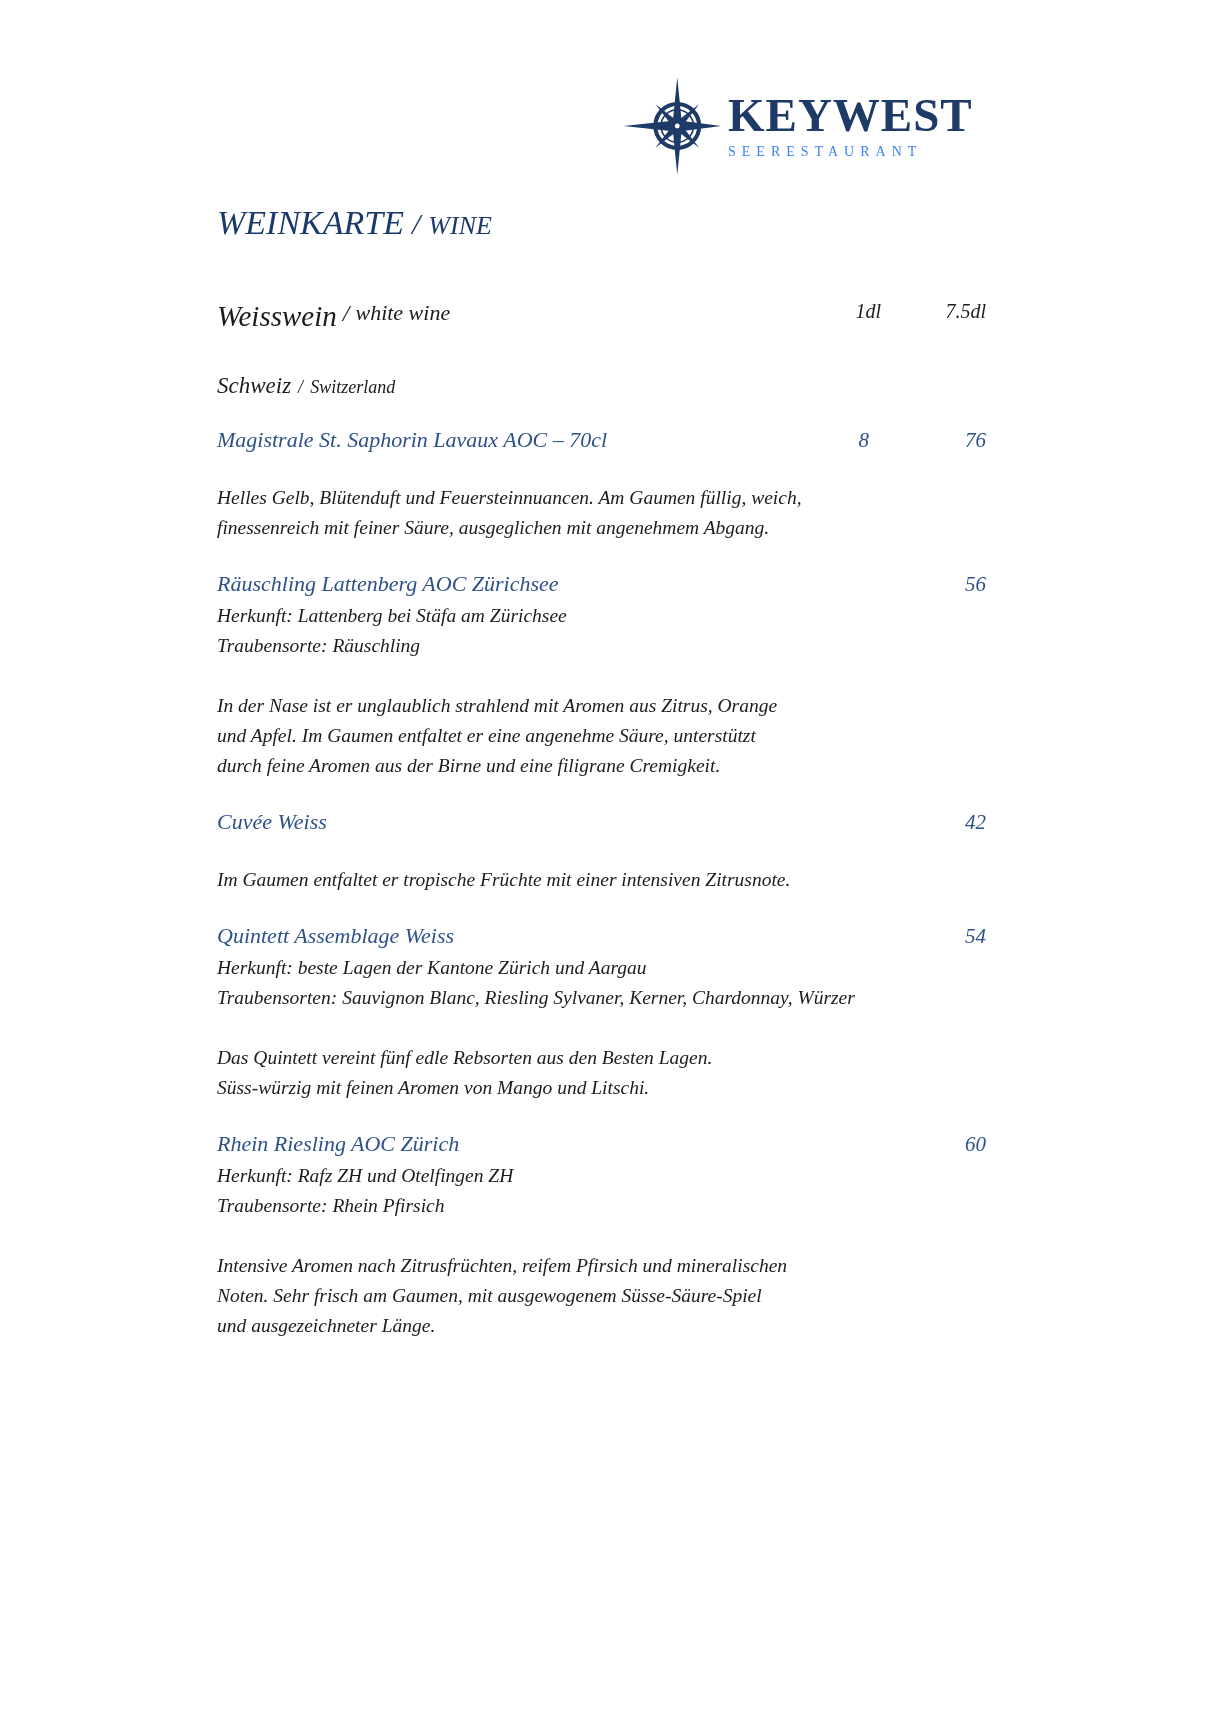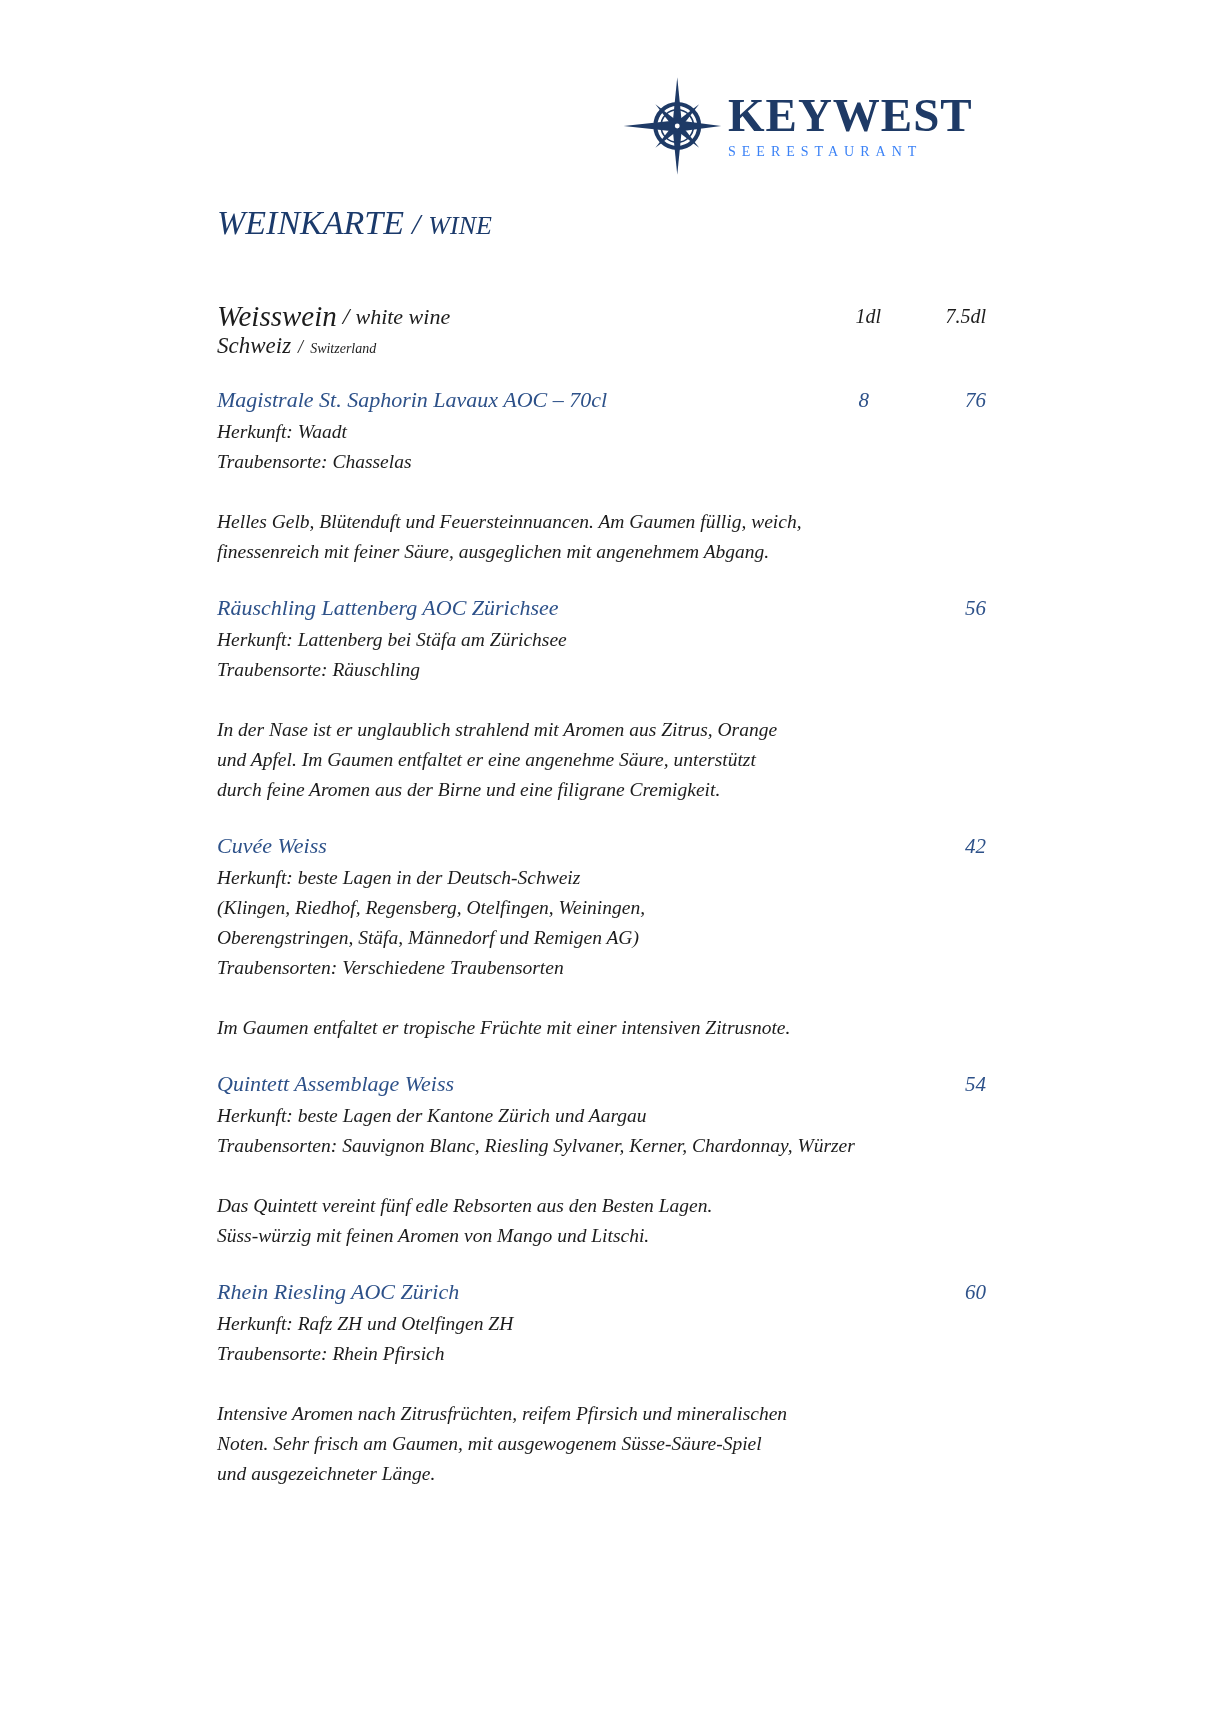--- a/index.html
+++ b/index.html
@@ -50,33 +50,34 @@
     width: 769px;
   }
 
   .page-title { color: #1b3a6b; margin-bottom: 58px; }
   .page-title .t-de { font-size: 34px; }
   .page-title .t-sep { font-size: 30px; padding: 0 4px; }
   .page-title .t-en { font-size: 26px; }
 
   .section-header {
     display: flex;
-    align-items: center;
+    align-items: flex-start;
+    margin-bottom: 40px;
   }
   .section-header .s-de { font-size: 29px; }
   .section-header .s-sep { font-size: 24px; padding: 0 6px; }
   .section-header .s-en { font-size: 22px; }
   .section-header .spacer { flex: 1; }
   .col-small { width: 80px; text-align: right; font-size: 20px; }
   .col-large { width: 105px; text-align: right; font-size: 20px; }
 
   .region { margin-bottom: 26px; }
   .region .r-de { font-size: 23px; }
   .region .r-sep { font-size: 18px; padding: 0 3px; }
-  .region .r-en { font-size: 14px; }
+  .region .r-en { font-size: 18px; }
 
   .wine { margin-top: 28px; }
   .wine-name-row {
     display: flex;
     align-items: baseline;
     color: #2d5189;
     margin-bottom: 4px;
     gap: 12px;
   }
   .wine-name { flex: 1; font-size: 22px; }
@@ -136,24 +137,20 @@
     <span class="r-sep">/</span>
     <span class="r-en">Switzerland</span>
   </div>
 
   <div class="wine">
     <div class="wine-name-row">
       <span class="wine-name">Magistrale St. Saphorin Lavaux AOC – 70cl</span>
       <span class="price col-small">8</span>
       <span class="price col-large">76</span>
     </div>
-    <div class="wine-details">
-      <div class="detail-line">Herkunft: Waadt</div>
-      <div class="detail-line">Traubensorte: Chasselas</div>
-    </div>
     <div class="wine-desc">
       <div class="desc-line">Helles Gelb, Blütenduft und Feuersteinnuancen. Am Gaumen füllig, weich,</div>
       <div class="desc-line">finessenreich mit feiner Säure, ausgeglichen mit angenehmem Abgang.</div>
     </div>
   </div>
 
   <div class="wine">
     <div class="wine-name-row">
       <span class="wine-name">Räuschling Lattenberg AOC Zürichsee</span>
       <span class="price col-small"></span>
@@ -169,26 +166,20 @@
       <div class="desc-line">durch feine Aromen aus der Birne und eine filigrane Cremigkeit.</div>
     </div>
   </div>
 
   <div class="wine">
     <div class="wine-name-row">
       <span class="wine-name">Cuvée Weiss</span>
       <span class="price col-small"></span>
       <span class="price col-large">42</span>
     </div>
-    <div class="wine-details">
-      <div class="detail-line">Herkunft: beste Lagen in der Deutsch-Schweiz</div>
-      <div class="detail-line">(Klingen, Riedhof, Regensberg, Otelfingen, Weiningen,</div>
-      <div class="detail-line">Oberengstringen, Stäfa, Männedorf und Remigen AG)</div>
-      <div class="detail-line">Traubensorten: Verschiedene Traubensorten</div>
-    </div>
     <div class="wine-desc">
       <div class="desc-line">Im Gaumen entfaltet er tropische Früchte mit einer intensiven Zitrusnote.</div>
     </div>
   </div>
 
   <div class="wine">
     <div class="wine-name-row">
       <span class="wine-name">Quintett Assemblage Weiss</span>
       <span class="price col-small"></span>
       <span class="price col-large">54</span>

